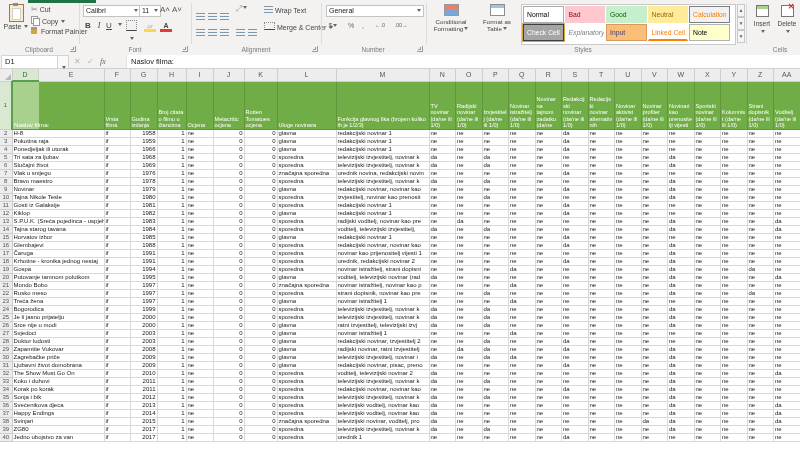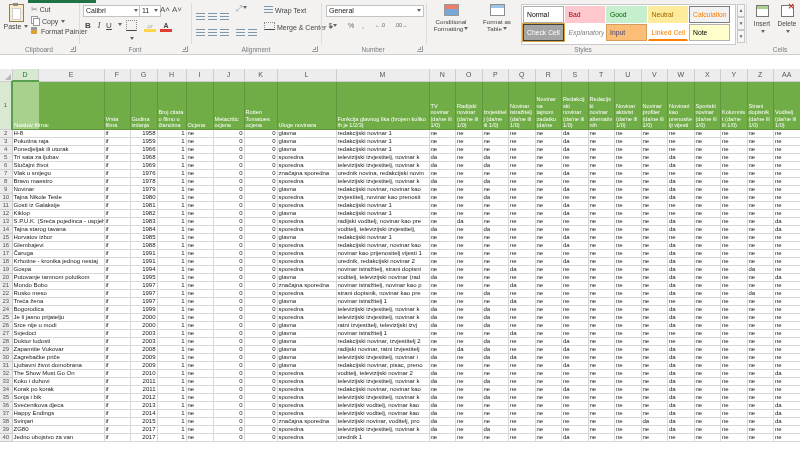--- a/index.html
+++ b/index.html
@@ -216,20 +216,28 @@
       <span class="chev"></span>
     </div>
     <div class="cells-btn btn" style="left:775px;">
       <span class="ic-del"></span><br>
       <span>Delete</span><br>
       <span class="chev"></span>
     </div>
     <div class="grp-label" style="left:760px;width:40px;">Cells</div>
   </div>
 
+  <div class="fbar">
+    <div class="namebox">D1</div>
+    <div class="nb-chev btn"><span class="chev"></span></div>
+    <span class="fbar-ic" style="left:74px;">✕</span>
+    <span class="fbar-ic" style="left:87px;">✓</span>
+    <span class="fbar-ic fx" style="left:100px;">fx</span>
+    <div class="fx-field">Naslov filma:</div>
+  </div>
 
   <div class="grid">
     <table id="sheet-table">
         <colgroup>
           <col style="width:12px">
           <col style="width:26px">
           <col style="width:66px">
           <col style="width:26px">
           <col style="width:27px">
           <col style="width:29px">

